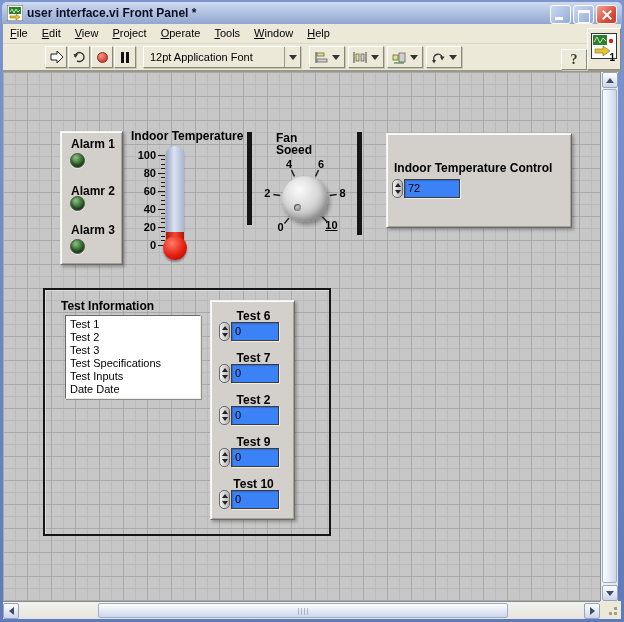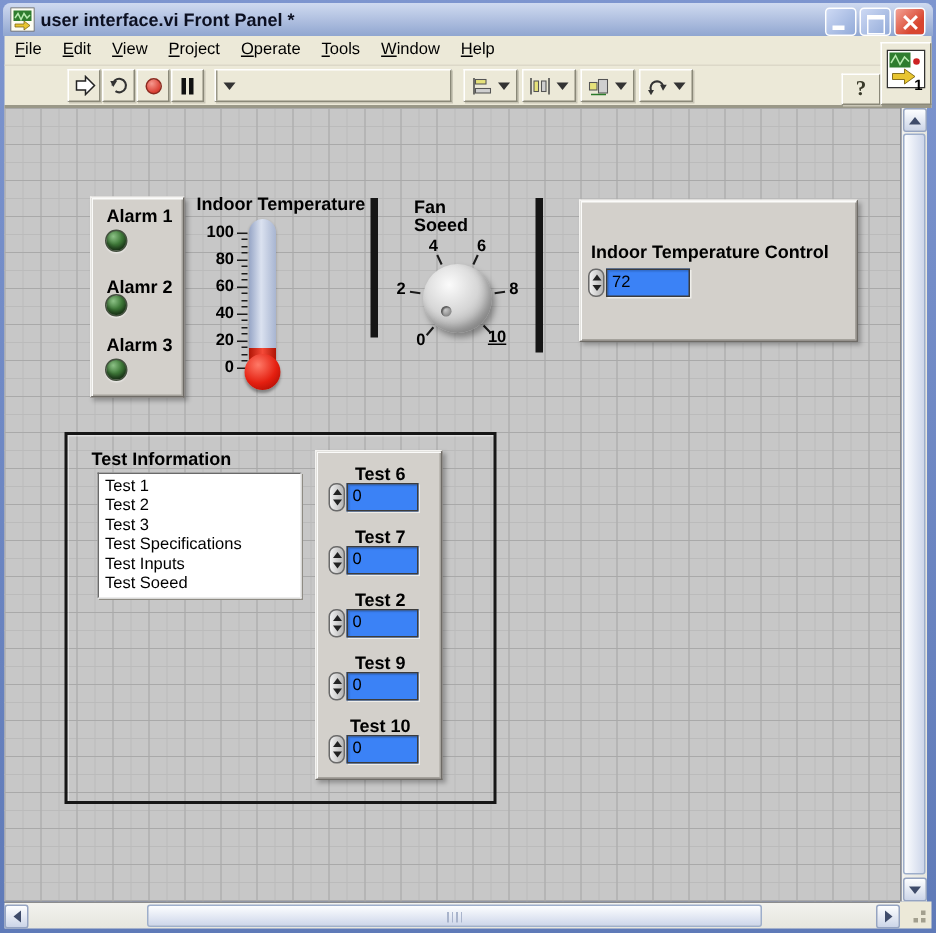--- a/index.html
+++ b/index.html
@@ -196,20 +196,21 @@
     </span>
     <span class="tbtn">
       <span class="pause-bars">
           <i></i>
           <i></i>
         </span>
     </span>
   </span>
 
   <span id="font-combo">
+    <span class="fc-text">12pt Application Font</span>
     <span class="fc-arrow">
         <span class="tri-down"></span>
       </span>
   </span>
 
   <span class="ddbtn">
     <svg width="14" height="13" viewBox="0 0 14 13">
       <line x1="2" y1="1" x2="2" y2="12" stroke="#444"></line>
       <rect x="3" y="2" width="7" height="3" fill="#e6e27a" stroke="#555" stroke-width="0.7"></rect>
       <rect x="3" y="8" width="10" height="3" fill="#cfcfcf" stroke="#555" stroke-width="0.7"></rect>
@@ -336,21 +337,21 @@
   </div>
 
   <div id="test-frame">
     <div class="lv-label" style="left:16px; top:9px;">Test Information</div>
     <div id="listbox">
         <div class="list-item">Test 1</div>
         <div class="list-item">Test 2</div>
         <div class="list-item">Test 3</div>
         <div class="list-item">Test Specifications</div>
         <div class="list-item">Test Inputs</div>
-        <div class="list-item">Test Soeed</div>
+        <div class="list-item">Date Date</div>
       </div>
     <div class="lv-panel" id="test-inner-panel">
         <div class="test-label" style="top: 8px;">Test 6</div>
         <div class="numctl" style="left: 8px; top: 21px;">
           <span class="spin"></span>
           <span class="numfield" style="width: 48px;">0</span>
         </div>
         <div class="test-label" style="top: 50px;">Test 7</div>
         <div class="numctl" style="left: 8px; top: 63px;">
           <span class="spin"></span>

